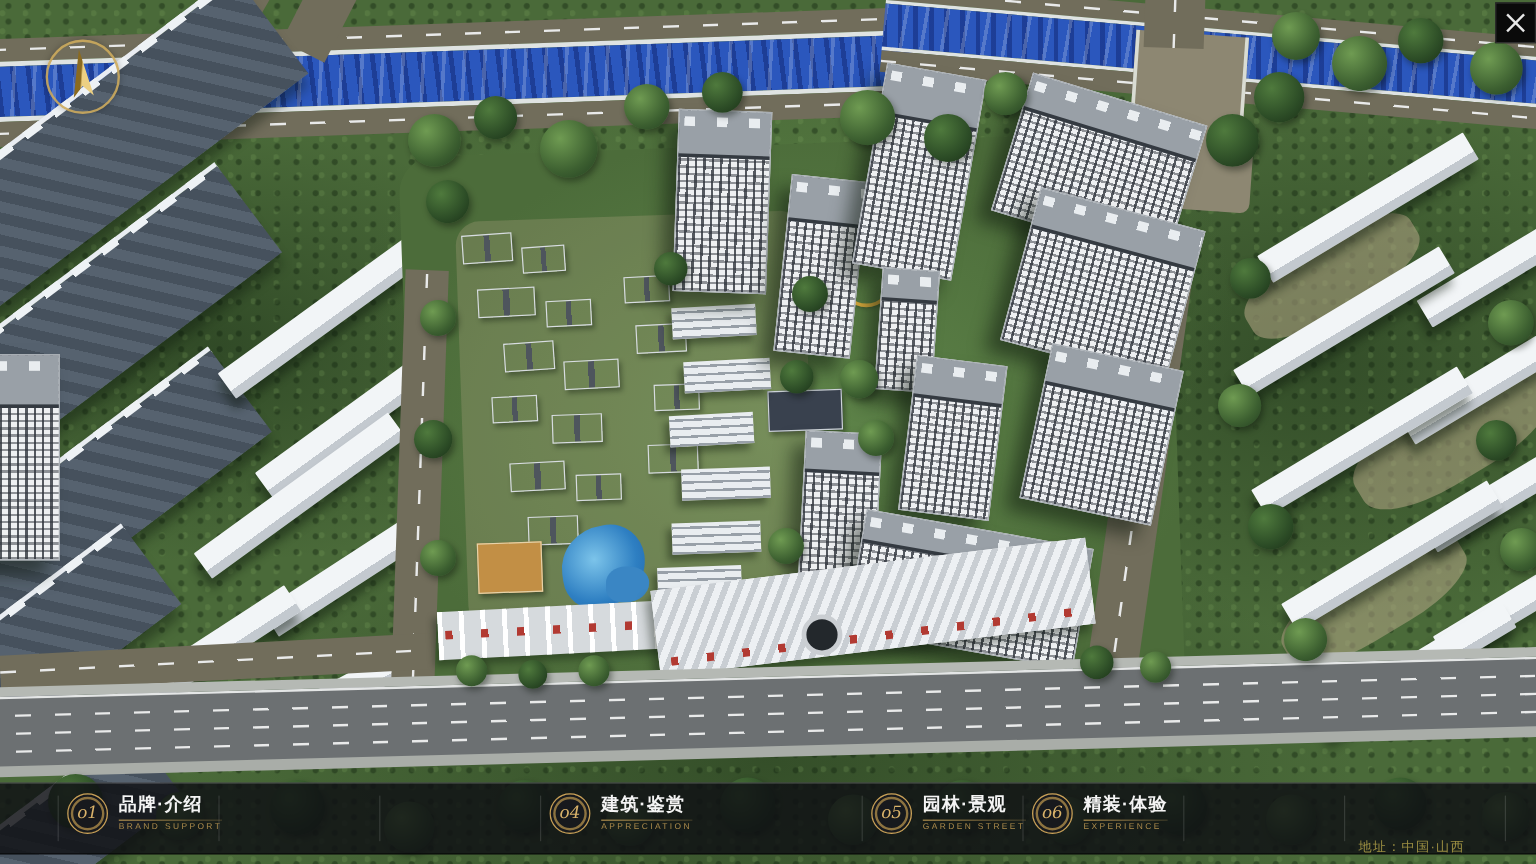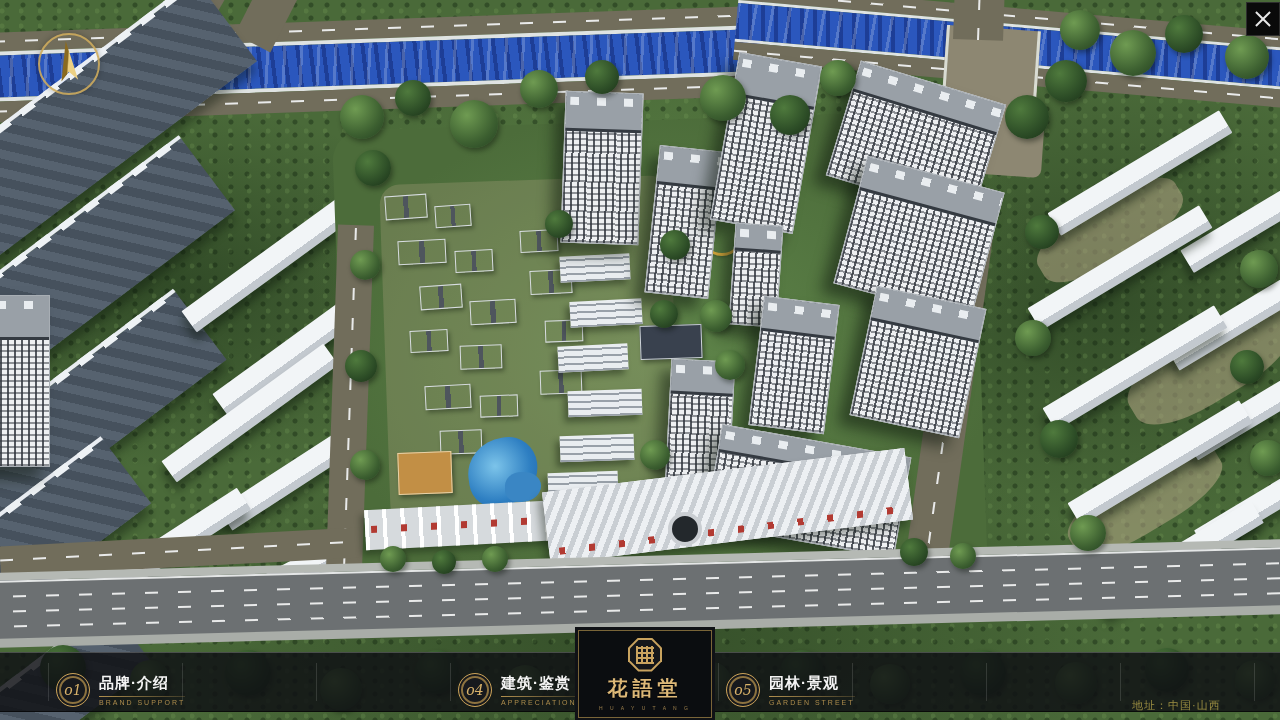--- a/index.html
+++ b/index.html
@@ -54,21 +54,21 @@
        border:2px solid rgba(204,170,92,.9);box-shadow:0 0 6px rgba(0,0,0,.25);}
   .needle{position:absolute;left:14px;top:6px;width:28px;height:44px;transform:rotate(-6deg);
        background:linear-gradient(100deg,#8a6a20 0 48%,#ecd083 52% 100%);
        clip-path:polygon(50% 0, 80% 90%, 50% 70%, 20% 90%);}
   .closebtn{left:1246px;top:2px;width:32px;height:32px;background:#0a0a0a;border:1px solid #2e2e2e;
        display:flex;align-items:center;justify-content:center;cursor:pointer;z-index:70;}
   .closebtn .x1,.closebtn .x2{position:absolute;width:20px;height:2px;background:#e8e8e8;}
   .closebtn .x1{transform:rotate(45deg);} .closebtn .x2{transform:rotate(-45deg);}
   .navbar{left:0;top:652px;width:1280px;height:58px;background:rgba(15,17,20,.84);
        border-top:1px solid rgba(255,255,255,.22);border-bottom:1px solid rgba(0,0,0,.6);z-index:50;}
-  .navitem{position:absolute;top:20px;display:flex;align-items:center;gap:9px;cursor:pointer;}
+  .navitem{position:absolute;top:8px;display:flex;gap:9px;cursor:pointer;}
   .badge{width:32px;height:32px;border-radius:50%;border:1px solid #c9a158;background:#17191d;
        box-shadow:inset 0 0 0 2px #17191d, inset 0 0 0 4px #8d7340;
        display:flex;align-items:center;justify-content:center;
        color:#d9b26a;font:italic 14px "DejaVu Serif",serif;}
   .lblzh{color:#f4f4f4;font-size:15px;font-weight:bold;letter-spacing:1px;white-space:nowrap;}
   .rule{height:1px;background:linear-gradient(90deg,#b08f4e,rgba(176,143,78,.25));margin:3px 0 2px;}
   .lblen{color:#ad8c4c;font-size:7px;letter-spacing:2px;white-space:nowrap;}
   .divider{position:absolute;top:10px;width:1px;height:38px;background:rgba(255,255,255,.13);}
   .logobox{position:absolute;left:578px;top:630px;width:132px;height:86px;background:#0b0d10;
        border:1px solid #7a6538;outline:3px solid #101216;z-index:55;
@@ -348,27 +348,28 @@
     <div class="navitem" style="left:726px">
       <div class="badge">
           <span>o5</span>
         </div>
       <div>
         <div class="lblzh">园林·景观</div>
         <div class="rule"></div>
         <div class="lblen">GARDEN STREET</div>
       </div>
     </div>
-  </div>
-
-  <div class="logobox">
-    <div class="oct">
-        <div class="in">
-          <div class="grid"></div>
+    <div class="navitem" style="left:860px">
+      <div class="badge">
+          <span>o6</span>
         </div>
-      </div>
-    <div class="logotitle">花語堂</div>
-    <div class="logotag">H U A Y U T A N G</div>
-  </div>
+      <div>
+        <div class="lblzh">精装·体验</div>
+        <div class="rule"></div>
+        <div class="lblen">EXPERIENCE</div>
+      </div>
+    </div>
+  </div>
+
 
   <div class="address">地址：中国·山西</div>
 
 </div>
 
 </body></html>

